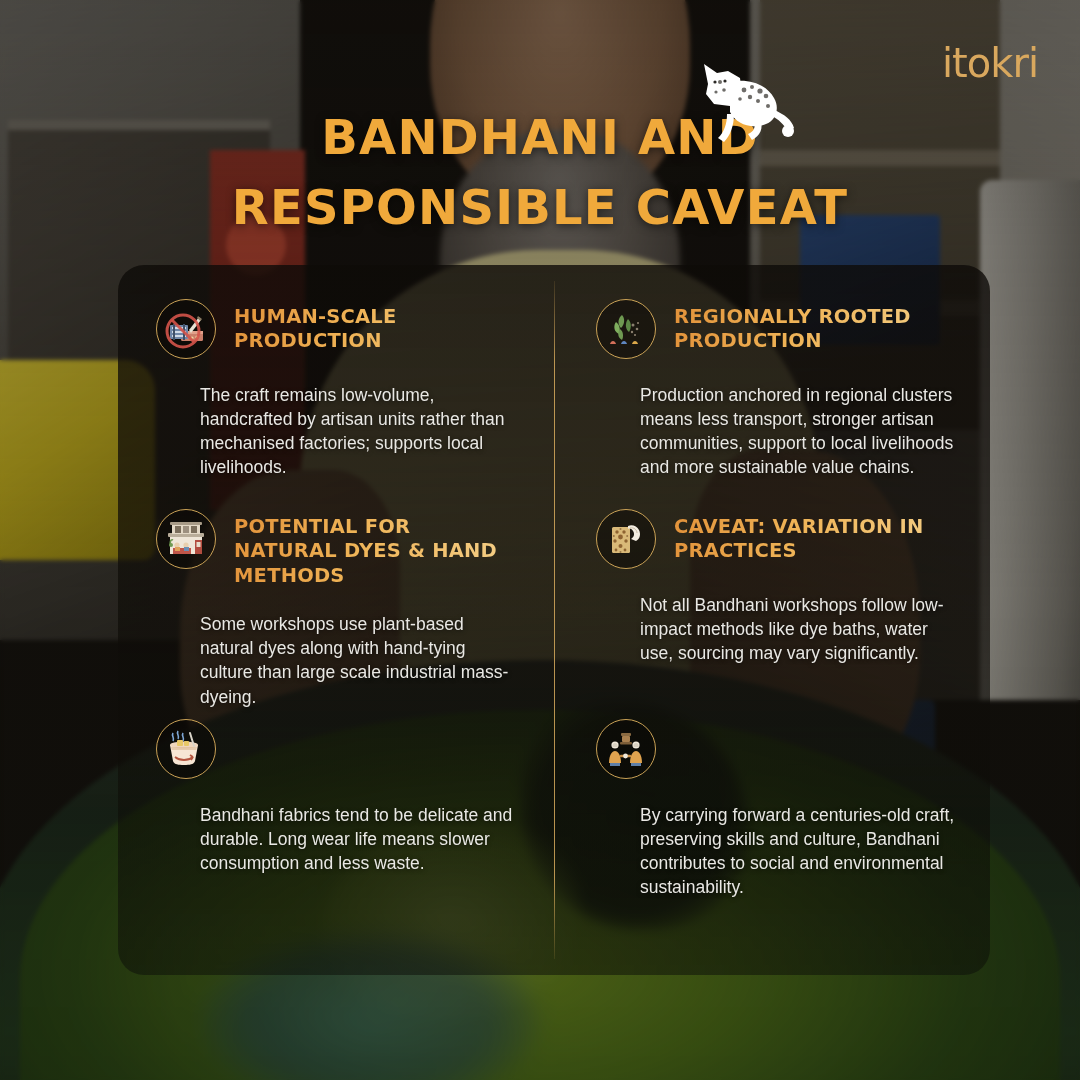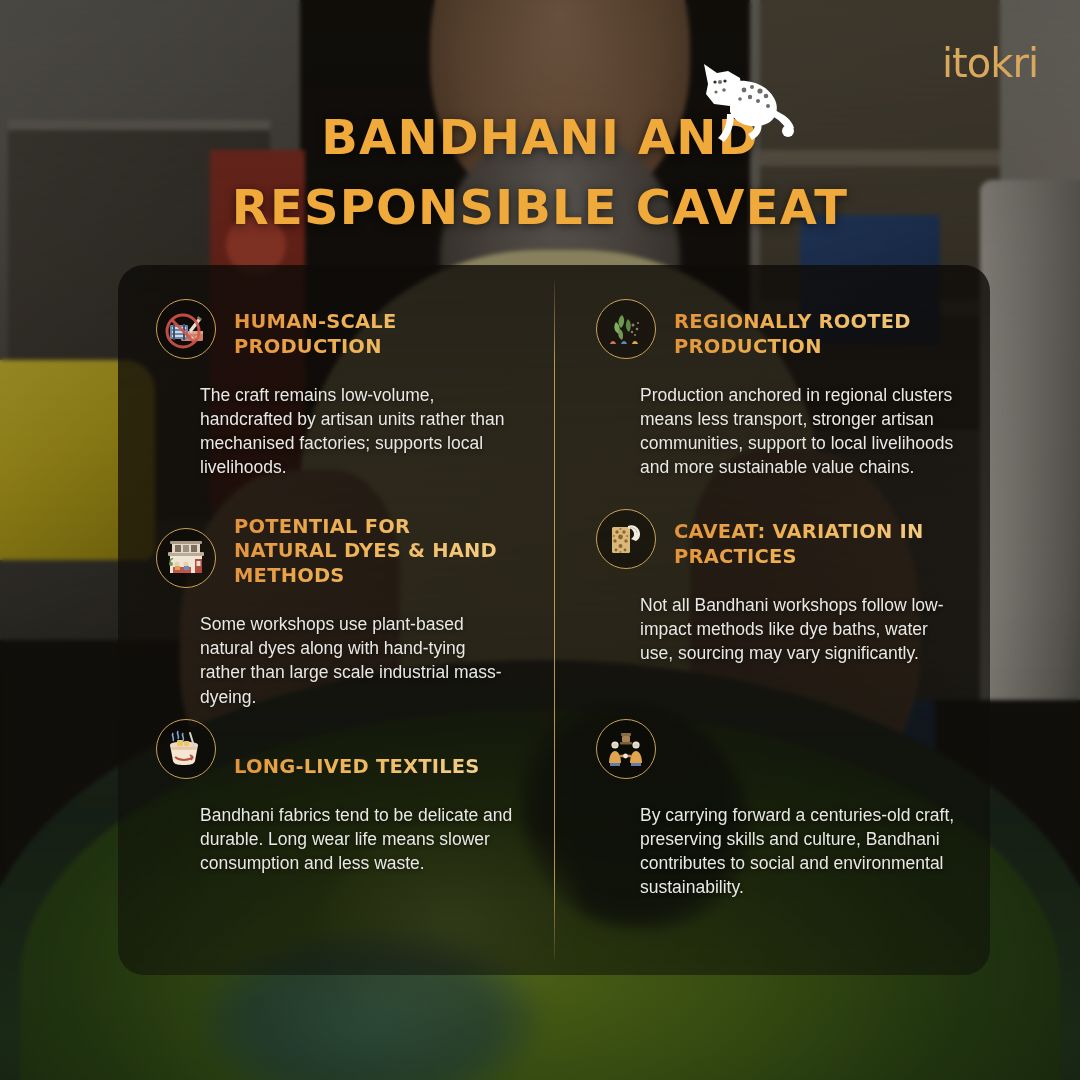--- a/index.html
+++ b/index.html
@@ -168,21 +168,21 @@
 
   .grid {
     position:absolute; inset:0;
     display:grid;
     grid-template-columns:436px 436px;
     grid-template-rows:210px 210px 230px;
   }
   .cell { padding:34px 40px 0 38px; position:relative; }
   .cell.right { padding-left:42px; padding-right:35px; }
 
-  .cell-head { display:flex; align-items:flex-end; gap:18px; }
+  .cell-head { display:flex; align-items:flex-start; gap:18px; }
 
   .icon-circle {
     flex:0 0 auto; width:60px; height:60px; border-radius:50%;
     border:1.5px solid #caa256;
     background:rgba(8,7,5,.45);
     display:flex; align-items:center; justify-content:center;
     overflow:hidden;
   }
   .icon-circle svg { display:block; }
 
@@ -345,21 +345,21 @@
             <circle cx="14" cy="29" r="2.6" fill="#e8cfae"></circle>
             <circle cx="23" cy="29" r="2.6" fill="#e8cfae"></circle>
             <rect x="12" y="31" width="5" height="4" fill="#e0a25a"></rect>
             <rect x="21" y="31" width="5" height="4" fill="#6b8fb5"></rect>
             <path d="M8 30 C6 26 8 23 10 24" stroke="#6f9a52" stroke-width="1.6" fill="none"></path>
             <circle cx="8" cy="29" r="2" fill="#6f9a52"></circle>
           </svg>
         </div>
         <div class="card-title">POTENTIAL FOR NATURAL DYES &amp; HAND METHODS</div>
       </div>
-      <div class="card-body">Some workshops use plant-based natural dyes along with hand-tying rather than large scale industrial mass-dyeing.</div>
+      <div class="card-body">Some workshops use plant-based natural dyes along with hand-tying culture than large scale industrial mass-dyeing.</div>
     </div>
 
     <div class="cell right">
       <div class="cell-head">
         <div class="icon-circle">
           <svg width="44" height="44" viewBox="0 0 44 44">
             <rect x="8" y="10" width="18" height="26" rx="1.5" fill="#d9b978"></rect>
             <g fill="#8a5f2e" opacity=".95">
               <circle cx="13" cy="15" r="1.7"></circle>
                 <circle cx="20" cy="15" r="1.7"></circle>
@@ -395,21 +395,20 @@
             <path d="M6 18 L34 18 L31 34 C30 37 27 38 20 38 C13 38 10 37 9 34 Z" fill="#f7e6d4"></path>
             <ellipse cx="20" cy="18" rx="14" ry="3.4" fill="#efd6bd"></ellipse>
             <path d="M7 20 L33 20 L32.2 23 L7.8 23 Z" fill="#d8b48c" opacity=".55"></path>
             <rect x="13" y="13" width="6" height="6" rx="1" fill="#e8c867"></rect>
             <rect x="20" y="14" width="5" height="5" rx="1" fill="#e8c867"></rect>
             <path d="M26 6 L30 19" stroke="#d8d3c8" stroke-width="2" stroke-linecap="round"></path>
             <path d="M11 30 C16 34 24 34 29 30" stroke="#b4553f" stroke-width="1.8" fill="none"></path>
             <path d="M29 30 L26 28 M29 30 L27 33" stroke="#b4553f" stroke-width="1.8" fill="none"></path>
           </svg>
         </div>
-        <div class="card-title">LONG-LIVED TEXTILES</div>
       </div>
       <div class="card-body">Bandhani fabrics tend to be delicate and durable. Long wear life means slower consumption and less waste.</div>
     </div>
 
     <div class="cell right">
       <div class="cell-head">
         <div class="icon-circle">
           <svg width="44" height="44" viewBox="0 0 44 44">
             <rect x="17" y="6" width="10" height="3" rx="1" fill="#8a6a42"></rect>
             <rect x="18" y="9" width="8" height="6" rx="1" fill="#a9804f"></rect>

